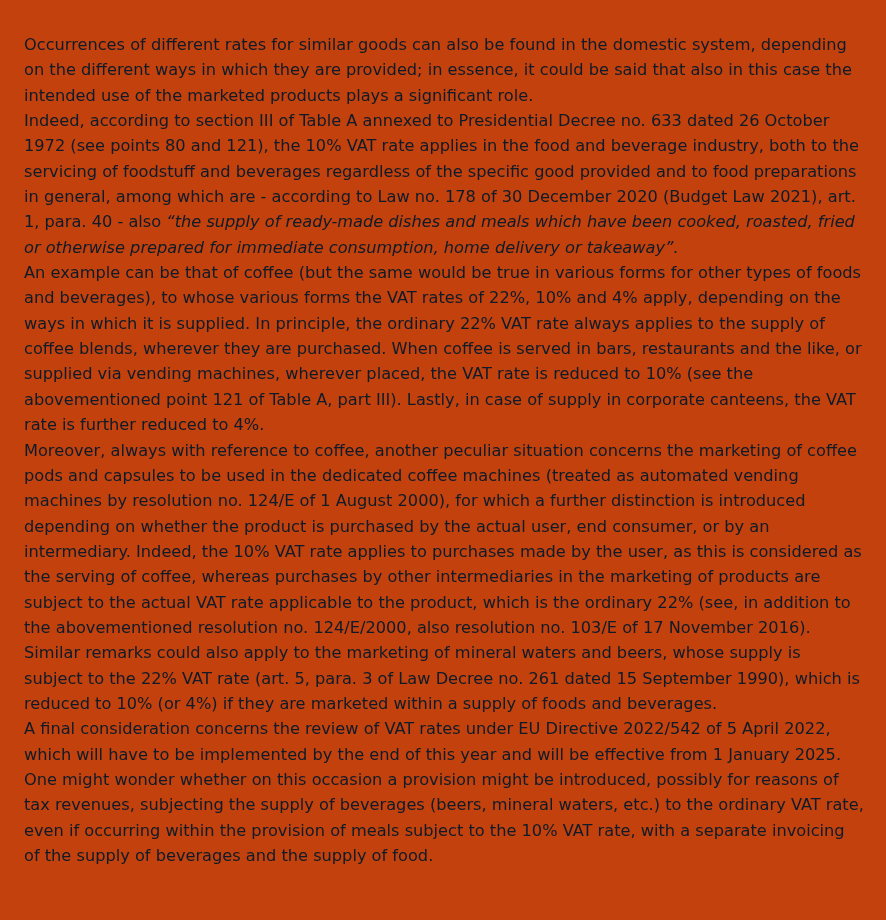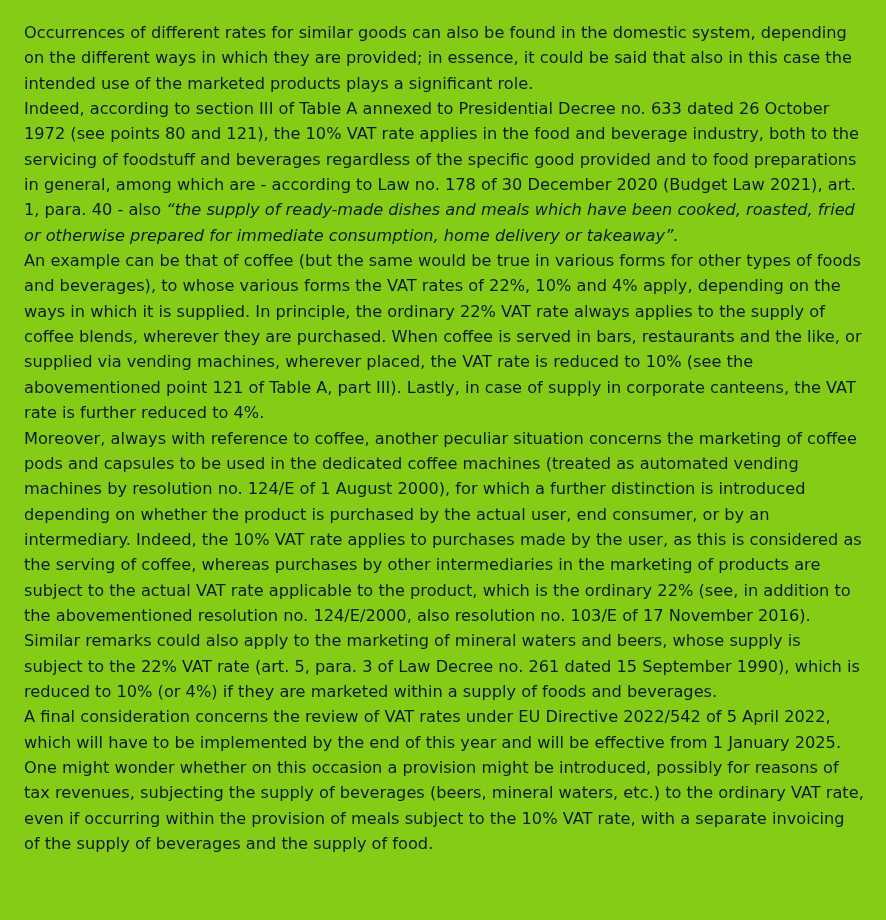--- a/index.html
+++ b/index.html
@@ -10,22 +10,22 @@
     width: 886px;
     height: 920px;
     background: #f4f4f2;
     font-family: "DejaVu Sans", sans-serif;
     color: #0e1b2a;
   }
   .page {
     box-sizing: border-box;
     width: 886px;
     height: 920px;
-    padding: 20px 22px 16px 24px;
-    background: #84cc16;
+    padding: 32px 22px 16px 24px;
+    background: #c2410c;
     overflow: hidden;
   }
   .doc-body {
     font-size: 16.2px;
     line-height: 1.565;
     letter-spacing: 0.0px;
     text-align: left;
   }
   .para {
     margin: 0;

